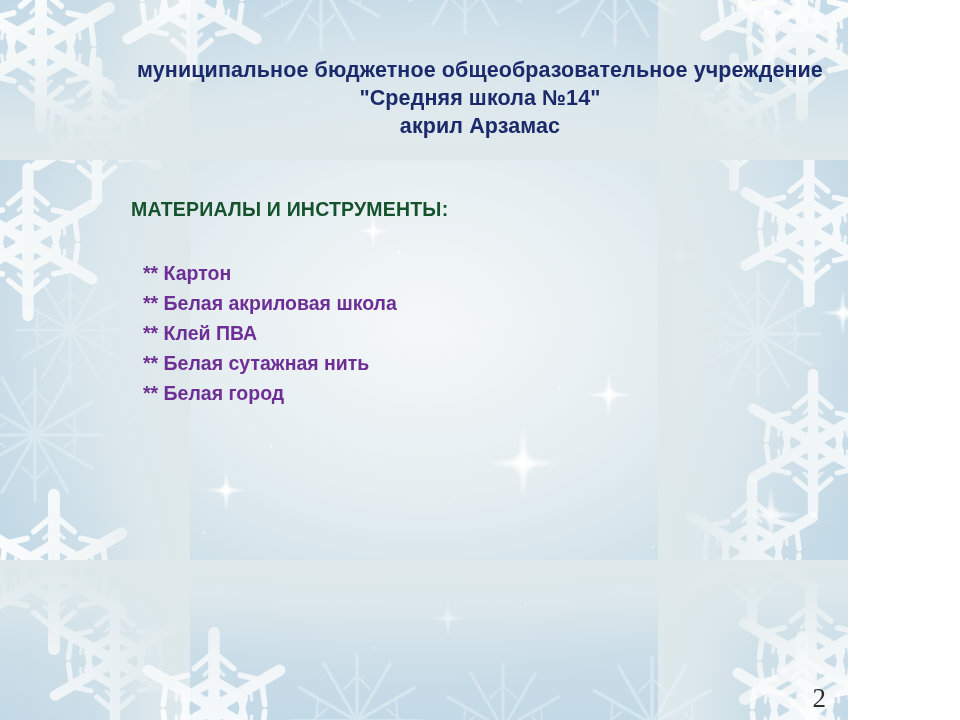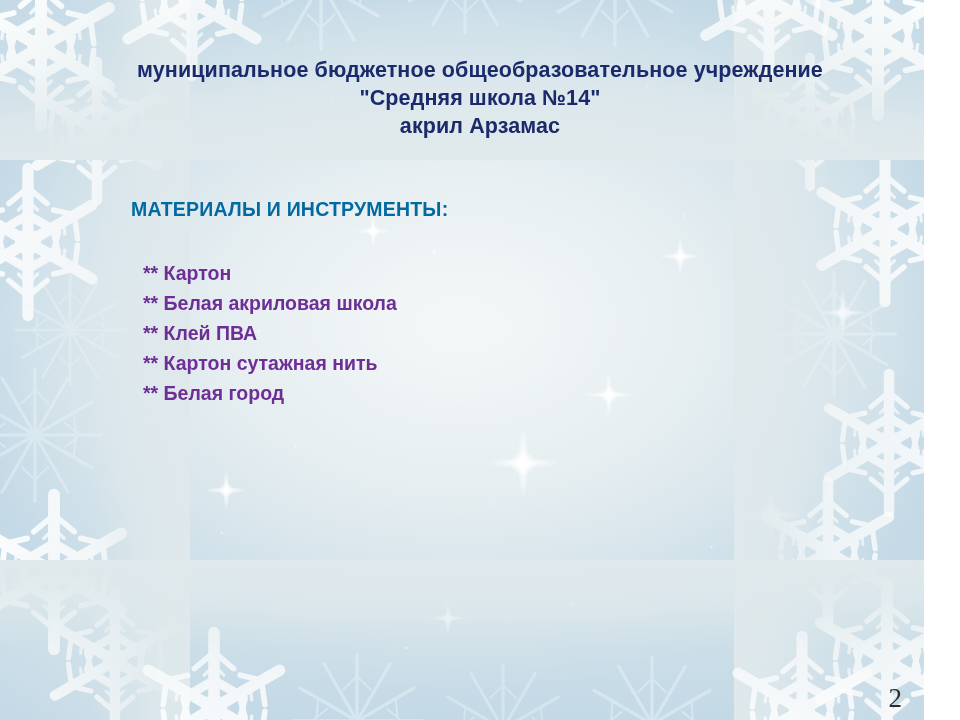--- a/index.html
+++ b/index.html
@@ -2,21 +2,21 @@
 <html><head>
 <meta charset="utf-8">
 <style>
   html, body {
     margin: 0;
     padding: 0;
     background: #ffffff;
   }
   #slide {
     position: relative;
-    width: 924px;
+    width: 848px;
     height: 720px;
     overflow: hidden;
     font-family: "Liberation Sans", sans-serif;
     background: #dfe9ec;
   }
 
   
   .bg-base {
     position: absolute;
     inset: 0;
@@ -141,21 +141,21 @@
     white-space: nowrap;
   }
 
   .body-block {
     position: absolute;
     left: 131px;
     top: 196px;
     z-index: 20;
   }
   .section-heading {
-    color: #0369a1;
+    color: #14532d;
     font-size: 19.5px;
     font-weight: bold;
     line-height: 26px;
     letter-spacing: 0.2px;
     margin-bottom: 36px;
   }
   .mat-list { list-style: none; margin: 12px; padding: 0; }
   .mat-item {
     color: #6d2f96;
     font-size: 19.5px;
@@ -434,21 +434,21 @@
     <div class="title-line">акрил Арзамас</div>
   </div>
 
   <div class="body-block">
     <div class="section-heading">МАТЕРИАЛЫ И ИНСТРУМЕНТЫ:</div>
 
     <ul class="mat-list">
       <li class="mat-item">** Картон</li>
       <li class="mat-item">** Белая акриловая школа</li>
       <li class="mat-item">** Клей ПВА</li>
-      <li class="mat-item">** Картон сутажная нить</li>
+      <li class="mat-item">** Белая сутажная нить</li>
       <li class="mat-item">** Белая город</li>
     </ul>
 
     <div class="list-gap"></div>
 
   </div>
 
   <div class="page-number">2</div>
 
 </div>

